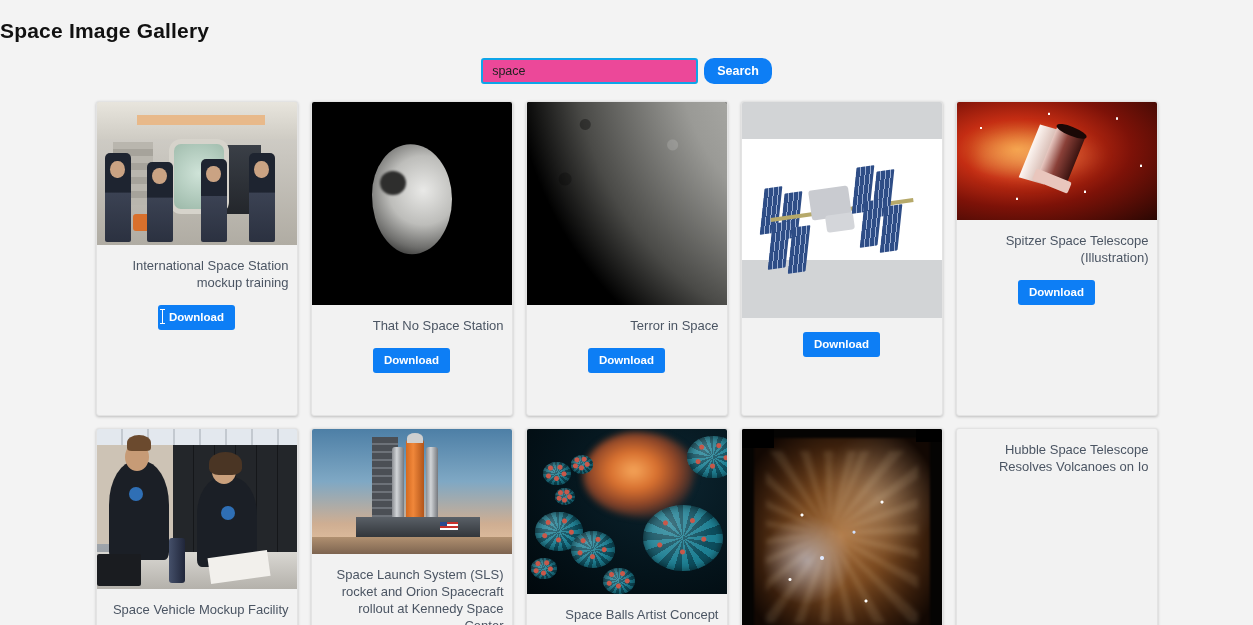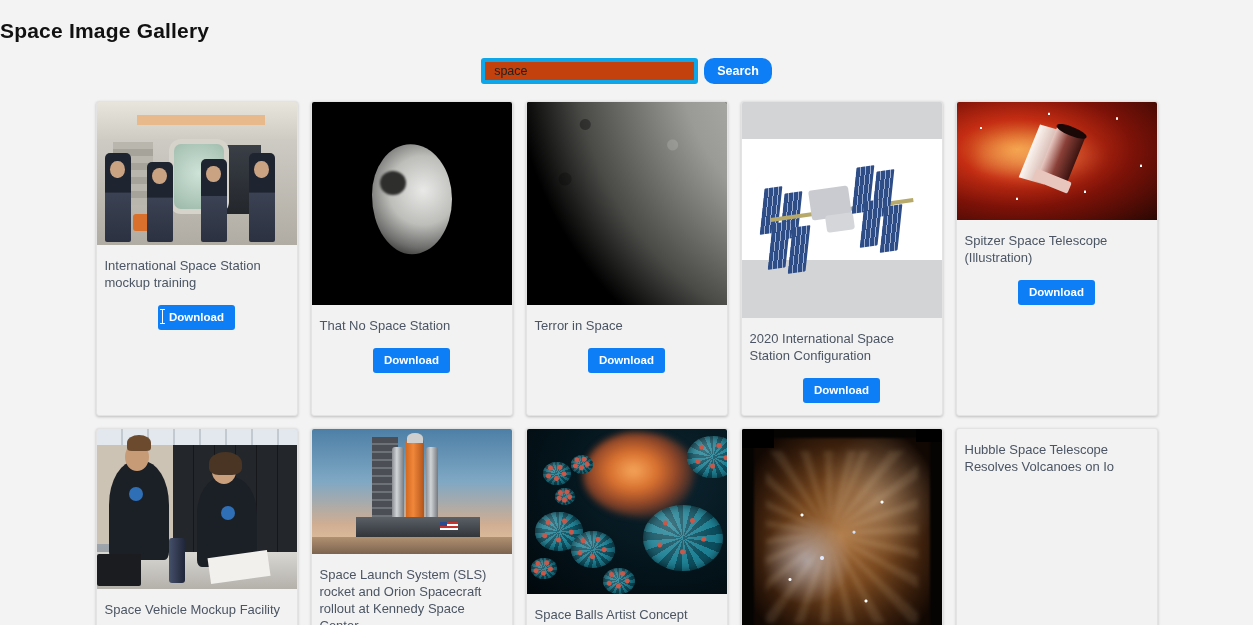--- a/index.html
+++ b/index.html
@@ -19,22 +19,22 @@
     color: #111; letter-spacing: 0.2px;
   }
 
   .search-bar {
     margin-top: 15px;
     display: flex; justify-content: center; align-items: stretch;
     gap: 0;
   }
   .search-input {
     width: 217px; height: 26px;
-    border: 4px solid #0ea5e9; border-radius: 3px;
-    background: #c2410c;
+    border: 2px solid #0ea5e9; border-radius: 3px;
+    background: #ec4899;
     padding: 0 9px;
     font-size: 12.5px; font-family: "Liberation Sans", sans-serif;
     color: #222; outline: none;
   }
   .search-button {
     margin-left: 6px;
     height: 26px; padding: 0 13px;
     background: #0d7ef5; border: none; border-radius: 10px;
     color: #fff; font-size: 12.5px; font-weight: bold;
     font-family: "Liberation Sans", sans-serif;
@@ -65,21 +65,21 @@
   .thumb {
     width: 100%;
     position: relative;
     overflow: hidden;
     background: #000;
     flex: none;
   }
 
   .caption {
     padding: 12px 8px 0 8px;
-    text-align: left;
+    text-align: right;
     font-size: 13px; line-height: 17px;
     color: #4b5563;
   }
   .dl-wrap { padding-top: 14px; text-align: center; }
   .dl-btn {
     display: inline-block;
     background: #0d7ef5; border: none; border-radius: 3px;
     color: #fff; font-size: 11.5px; font-weight: bold;
     font-family: "Liberation Sans", sans-serif;
     padding: 6px 11px 7px 11px;
@@ -385,21 +385,20 @@
         <div class="arr a5"></div>
           <div class="arr a6"></div>
         <div class="truss"></div>
         <div class="mod"></div>
           <div class="mod2"></div>
         <div class="arr a3"></div>
           <div class="arr a4"></div>
         <div class="arr a7"></div>
           <div class="arr a8"></div>
       </div>
-      <div class="caption">2020 International Space Station Configuration</div>
       <div class="dl-wrap">
         <button class="dl-btn">Download</button>
       </div>
     </div>
 
     <div class="card r1">
       <div class="thumb spitzer" style="height:118px">
         <div class="glow"></div>
           <div class="stars"></div>
         <div class="shield"></div>

